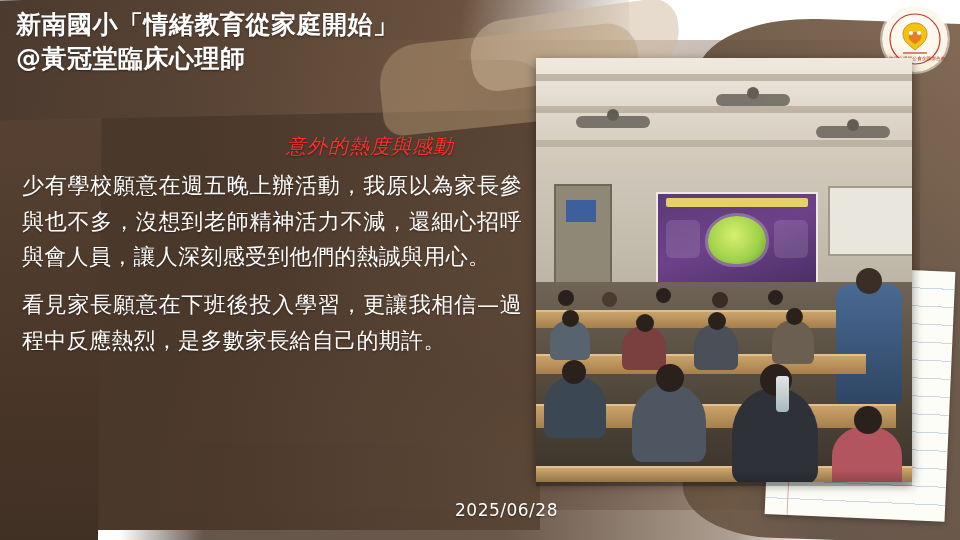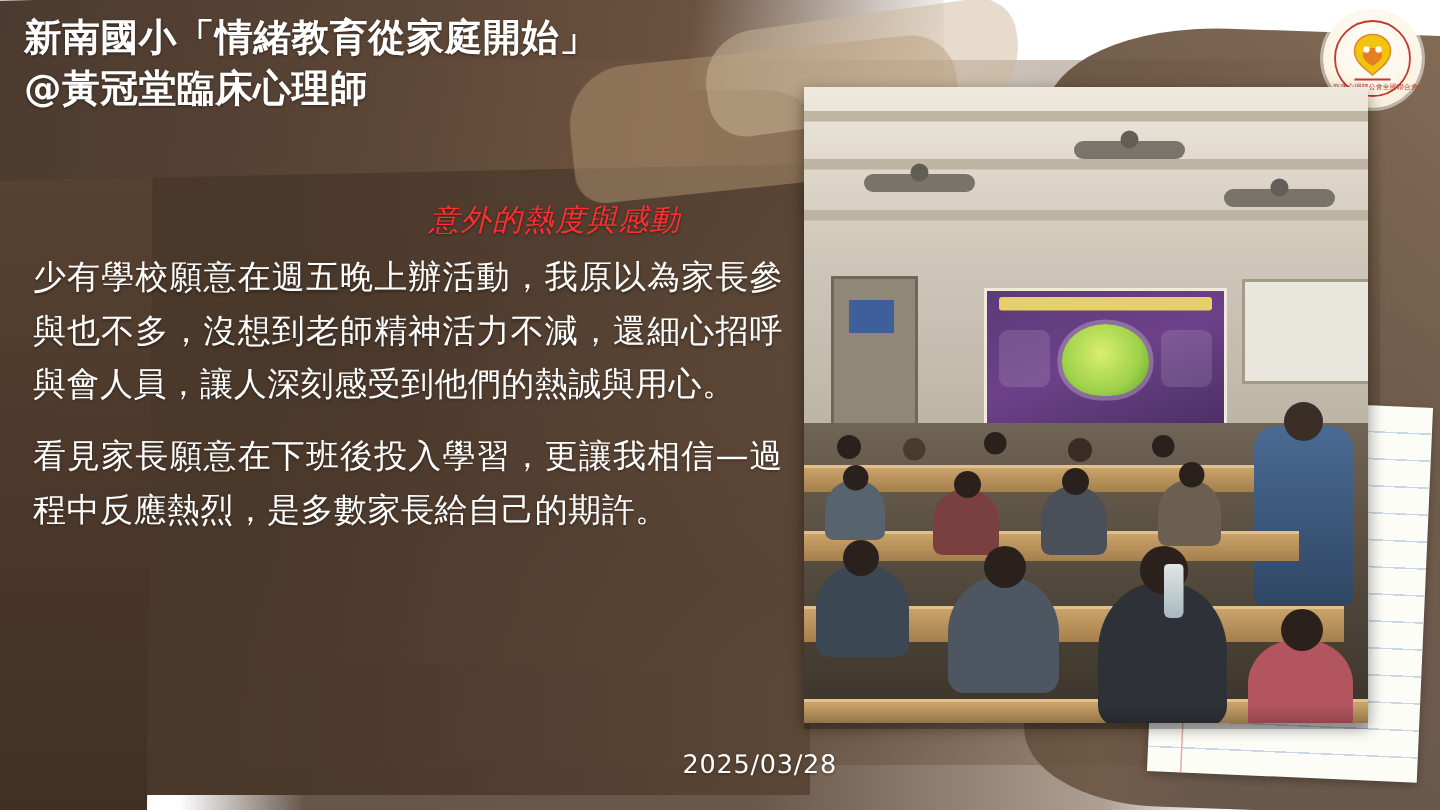--- a/index.html
+++ b/index.html
@@ -451,21 +451,21 @@
     <span class="title-line">@黃冠堂臨床心理師</span>
   </div>
 
   <div class="subtitle">意外的熱度與感動</div>
 
   <div class="body-text">
     <p>少有學校願意在週五晚上辦活動，我原以為家長參與也不多，沒想到老師精神活力不減，還細心招呼與會人員，讓人深刻感受到他們的熱誠與用心。</p>
     <p>看見家長願意在下班後投入學習，更讓我相信—過程中反應熱烈，是多數家長給自己的期許。</p>
   </div>
 
-  <div class="date">2025/03/28</div>
+  <div class="date">2025/06/28</div>
 
   <div class="photo">
     <div class="ph-ceiling"></div>
     <div class="ph-beam" style="top:16px;"></div>
     <div class="ph-beam" style="top:48px;"></div>
     <div class="ph-beam" style="top:82px;"></div>
     <div class="ph-fan" style="left:40px; top:58px;"></div>
     <div class="ph-fan" style="left:180px; top:36px;"></div>
     <div class="ph-fan" style="left:280px; top:68px;"></div>
 

